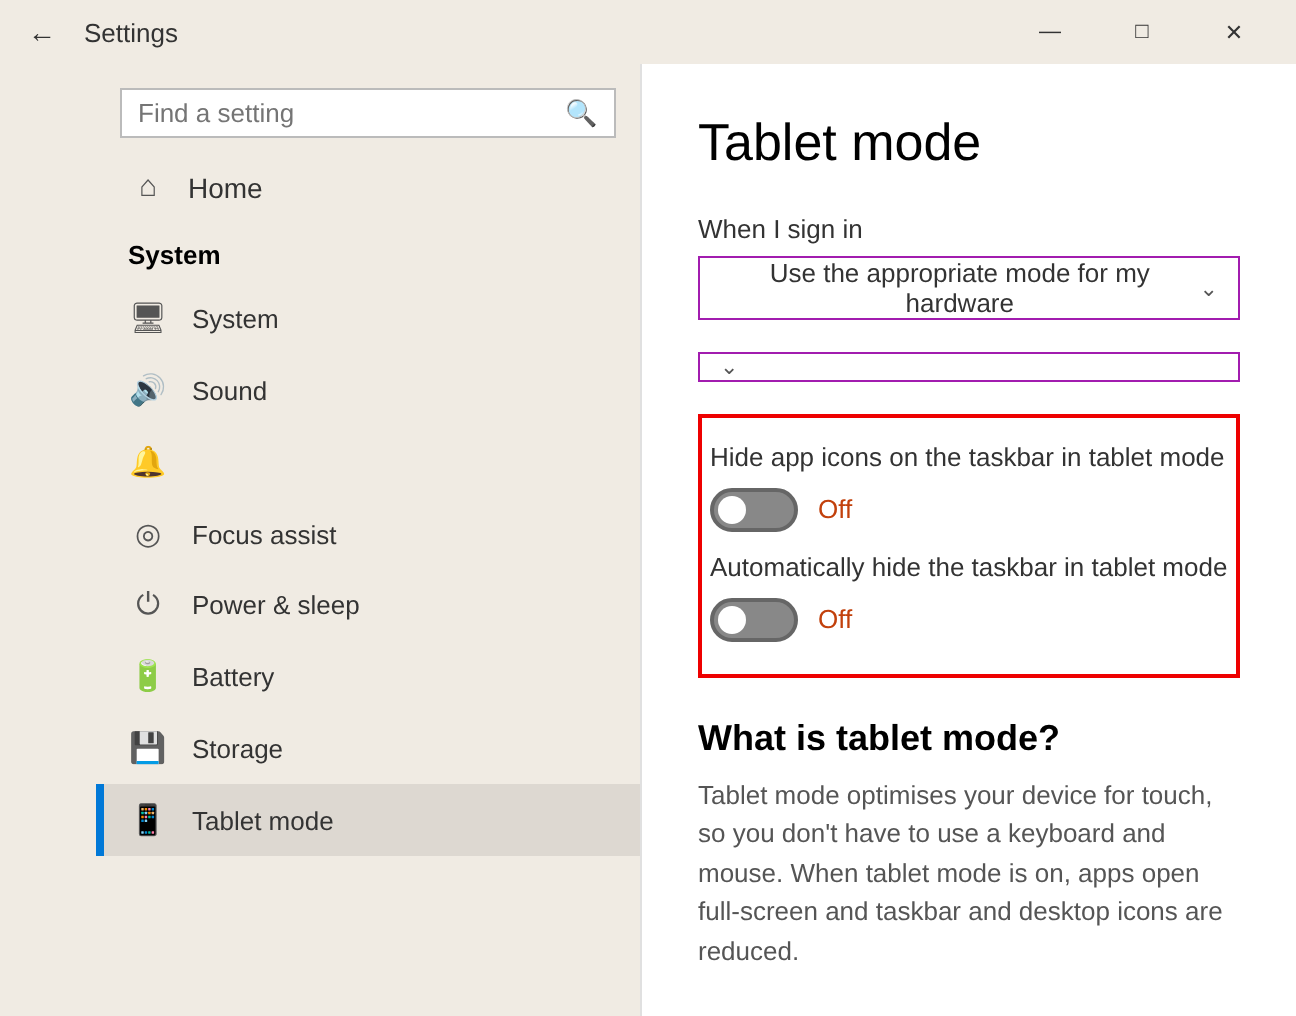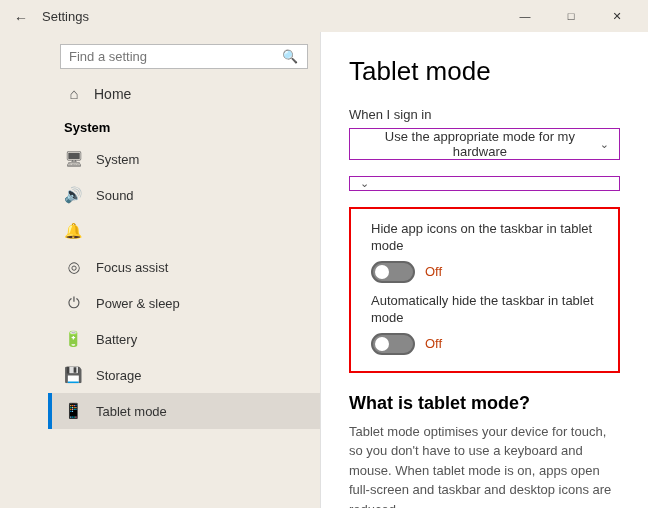--- a/index.html
+++ b/index.html
@@ -73,21 +73,21 @@
 
     .dropdown-btn {
       display: flex; align-items: center; justify-content: space-between;
       border: 1px solid #a21caf; background: #fff; padding: 0 10px;
       font-size: 13px; color: #333; cursor: pointer; width: 100%; margin-bottom: 16px;
     }
     .dropdown-arrow { font-size: 11px; color: #555; }
 
     
     .highlight-box {
-      border: 2px solid #e00; padding: 12px 20px; margin-bottom: 20px;
+      border: 2px solid #e00; padding: 12px 4px; margin-bottom: 20px;
     }
 
     .toggle-row { display: flex; align-items: center; gap: 10px; margin-bottom: 4px; }
     .toggle-label-text { font-size: 13px; color: #333; margin-bottom: 6px; line-height: 1.3; }
 
     
     .toggle-switch {
       width: 44px; height: 22px; background: #888; border-radius: 11px;
       position: relative; cursor: pointer; flex-shrink: 0; border: 2px solid #666;
     }

